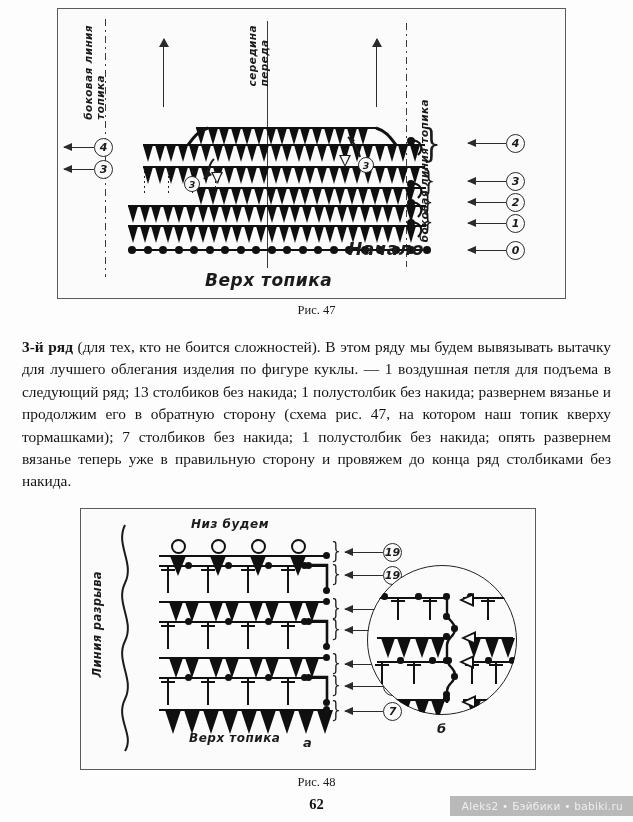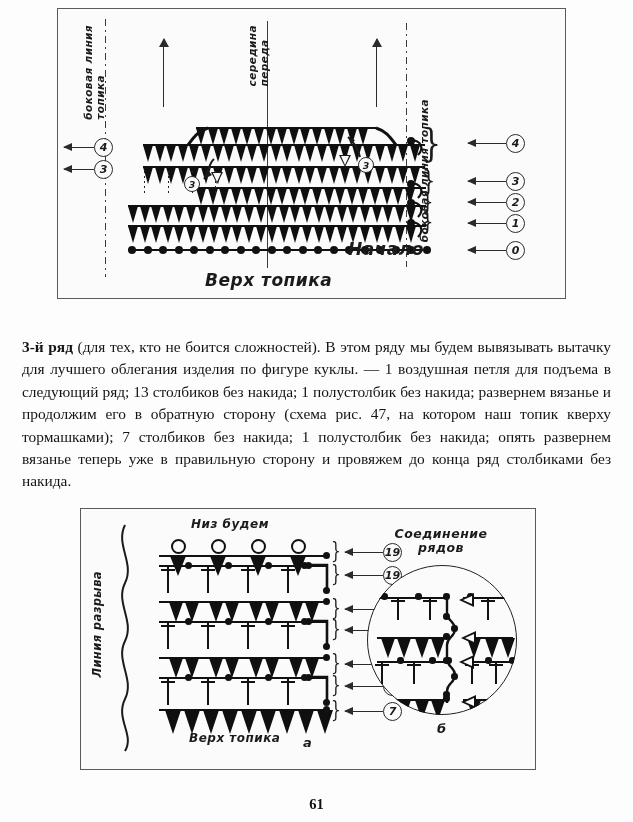--- a/index.html
+++ b/index.html
@@ -423,20 +423,21 @@
       <div class="larrow" style="left:410px;top:241px;width:38px;"></div>
       <div class="numcircle" style="left:448px;top:232px;">0</div>
 
       <div class="vline solid" style="left:209px;top:243px;height:16px;"></div>
       <div class="hcap" style="left:147px;top:261px;">Верх топика</div>
       <div class="hcap" style="left:290px;top:230px;">Начало</div>
 
     </div>
   </div>
 
+  <div class="figcap" style="top:303px;left:0;">Рис. 47</div>
 
   <div id="bodytext">
     <span class="ind" style="display:inline;"></span><b>3-й ряд</b><span> (для тех, кто не боится сложностей). В этом ряду мы будем вывязывать вытачку для лучшего облегания изделия по фигуре куклы. — 1 воздушная петля для подъема в следующий ряд; 13 столбиков без накида; 1 полустолбик без накида; развернем вязанье и продолжим его в обратную сторону (схема рис. 47, на котором наш топик кверху тормашками); 7 столбиков без накида; 1 полустолбик без накида; опять развернем вязанье теперь уже в правильную сторону и провяжем до конца ряд столбиками без накида.</span>
   </div>
 
   <div class="fig-frame" id="fig48">
     <div class="inner" style="position:absolute;inset:0;">
 
       <svg style="position:absolute;left:32px;top:14px;width:26px;height:230px;">
         <path d="M12,2 C2,22 22,40 12,60 C2,80 22,98 12,118 C2,138 22,156 12,176 C2,196 22,212 12,228" stroke="#1b1b1b" stroke-width="2" fill="none"></path>
@@ -550,21 +551,20 @@
           <div class="larrow" style="position: absolute; left: 264px; top: 155px; width: 38px; height: 1.4px; background: rgb(43, 43, 43);"></div>
           <div class="numcircle" style="left: 302px; top: 145.5px;">9</div>
           <div style="position: absolute; left: 250px; top: 165px; font-family: &quot;DejaVu Serif&quot;, serif; font-size: 22px; line-height: 22px; color: rgb(27, 27, 27); transform: scaleX(0.7); transform-origin: left center;">}</div>
           <div class="larrow" style="position: absolute; left: 264px; top: 177px; width: 38px; height: 1.4px; background: rgb(43, 43, 43);"></div>
           <div class="numcircle" style="left: 302px; top: 167.5px;">8</div>
           <div style="position: absolute; left: 250px; top: 190px; font-family: &quot;DejaVu Serif&quot;, serif; font-size: 22px; line-height: 22px; color: rgb(27, 27, 27); transform: scaleX(0.7); transform-origin: left center;">}</div>
           <div class="larrow" style="position: absolute; left: 264px; top: 202px; width: 38px; height: 1.4px; background: rgb(43, 43, 43);"></div>
           <div class="numcircle" style="left: 302px; top: 192.5px;">7</div>
         </div>
 
-      <div class="hcap" style="left:300px;top:18px;font-size:12.5px;text-align:center;width:120px;line-height:1.15;">Соединение<br>рядов</div>
       <div class="circleB" style="left:286px;top:56px;width:150px;height:150px;"></div>
       <div id="fig48detail" style="position:absolute;left:286px;top:56px;width:150px;height:150px;overflow:hidden;border-radius:50%;">
           <div style="position: absolute; left: 10px; top: 32px; width: 70px; height: 2.2px; background: rgb(17, 17, 17);"></div>
           <div class="dc" style="position: absolute; left: 30px; top: 33px; width: 2.2px; height: 22px; background: rgb(17, 17, 17);">
             <div style="position: absolute; left: -6px; top: 1.5px; width: 14px; height: 2.2px; background: rgb(17, 17, 17);"></div>
           </div>
           <div class="dc" style="position: absolute; left: 62px; top: 33px; width: 2.2px; height: 22px; background: rgb(17, 17, 17);">
             <div style="position: absolute; left: -6px; top: 1.5px; width: 14px; height: 2.2px; background: rgb(17, 17, 17);"></div>
           </div>
           <div style="position: absolute; left: 14px; top: 28px; width: 6.5px; height: 6.5px; border-radius: 50%; background: rgb(17, 17, 17);"></div>
@@ -634,15 +634,17 @@
           </div>
           <div style="position: absolute; left: 94px; top: 130px; width: 0px; height: 0px; border-top: 7px solid transparent; border-bottom: 7px solid transparent; border-right: 15px solid rgb(17, 17, 17);">
             <div style="position: absolute; left: 4px; top: -4px; width: 0px; height: 0px; border-top: 4px solid transparent; border-bottom: 4px solid transparent; border-right: 9px solid rgb(251, 251, 251);"></div>
           </div>
         </div>
       <div class="hcap" style="left:356px;top:212px;font-size:13px;">б</div>
 
     </div>
   </div>
 
-  <div class="pagenum" style="top:796px;">61</div>
+  <div class="figcap" style="top:775px;left:0;">Рис. 48</div>
+  <div class="pagenum" style="top:796px;">62</div>
+  <div class="watermark">Aleks2 • Бэйбики • babiki.ru</div>
 
 </div>
 
 </body></html>

